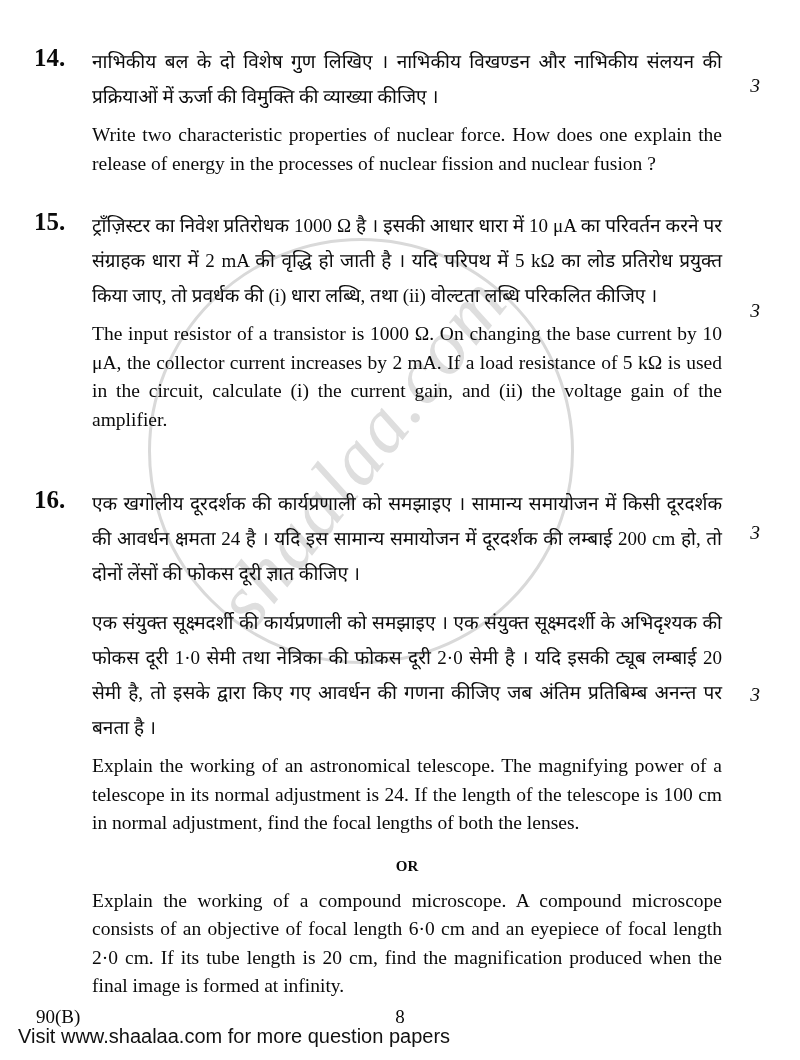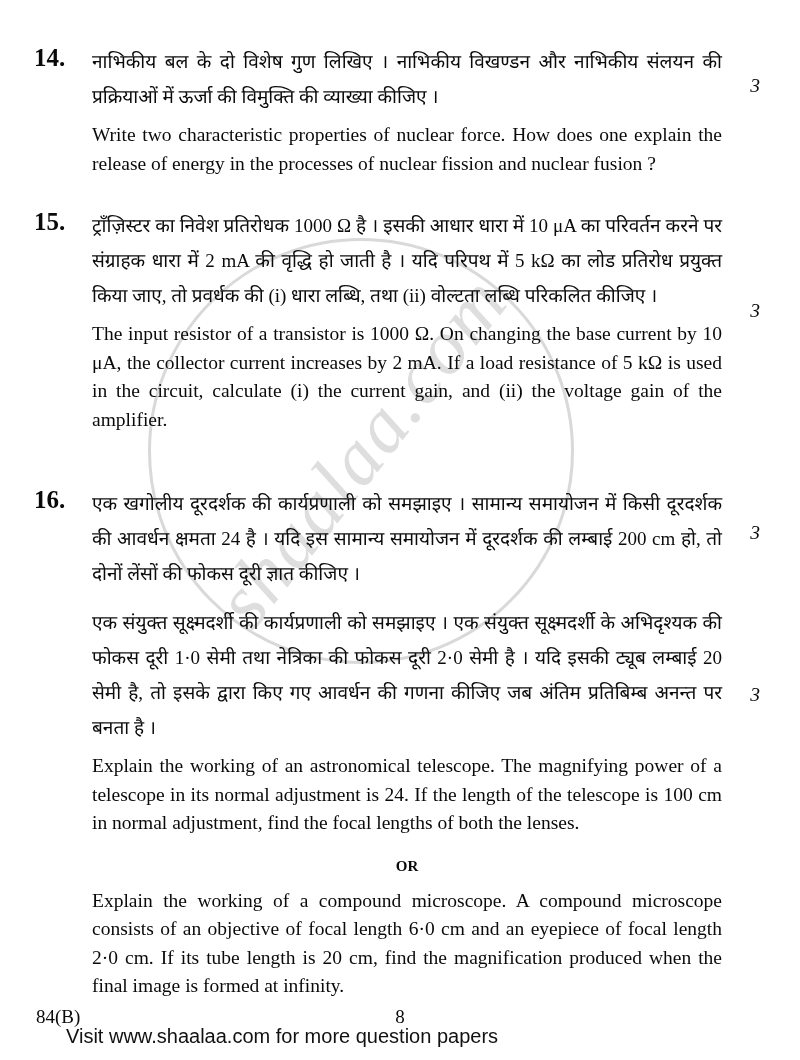--- a/index.html
+++ b/index.html
@@ -128,21 +128,20 @@
   #shaalaa-banner {
     position: absolute;
     left: 18px;
     top: 1024px;
     font-family: "Liberation Sans", "DejaVu Sans", sans-serif;
     font-size: 20px;
     line-height: 24px;
     color: #111111;
     white-space: nowrap;
     z-index: 3;
-    margin-left: 48px;
   }
 </style>
 </head>
 <body>
 
 <div id="watermark">
   <div class="wm-text">shaalaa.com</div>
 </div>
 
 <div id="page">
@@ -177,17 +176,17 @@
       <p class="para en last-line-left">Explain the working of an astronomical telescope. The magnifying power of a telescope in its normal adjustment is 24. If the length of the telescope is 100 cm in normal adjustment, find the focal lengths of both the lenses.</p>
       <div class="gap-md"></div>
       <p class="divider en">OR</p>
       <div class="gap-sm"></div>
       <p class="para en last-line-left">Explain the working of a compound microscope. A compound microscope consists of an objective of focal length 6·0 cm and an eyepiece of focal length 2·0 cm. If its tube length is 20 cm, find the magnification produced when the final image is formed at infinity.</p>
     </div>
   </div>
   <div class="marks" style="top:522px;">3</div>
   <div class="marks" style="top:684px;">3</div>
 
-  <div id="paper-code">84(B)</div>
+  <div id="paper-code">90(B)</div>
   <div id="page-number">8</div>
 </div>
 
 <div id="shaalaa-banner">Visit www.shaalaa.com for more question papers</div>
 
 </body></html>

